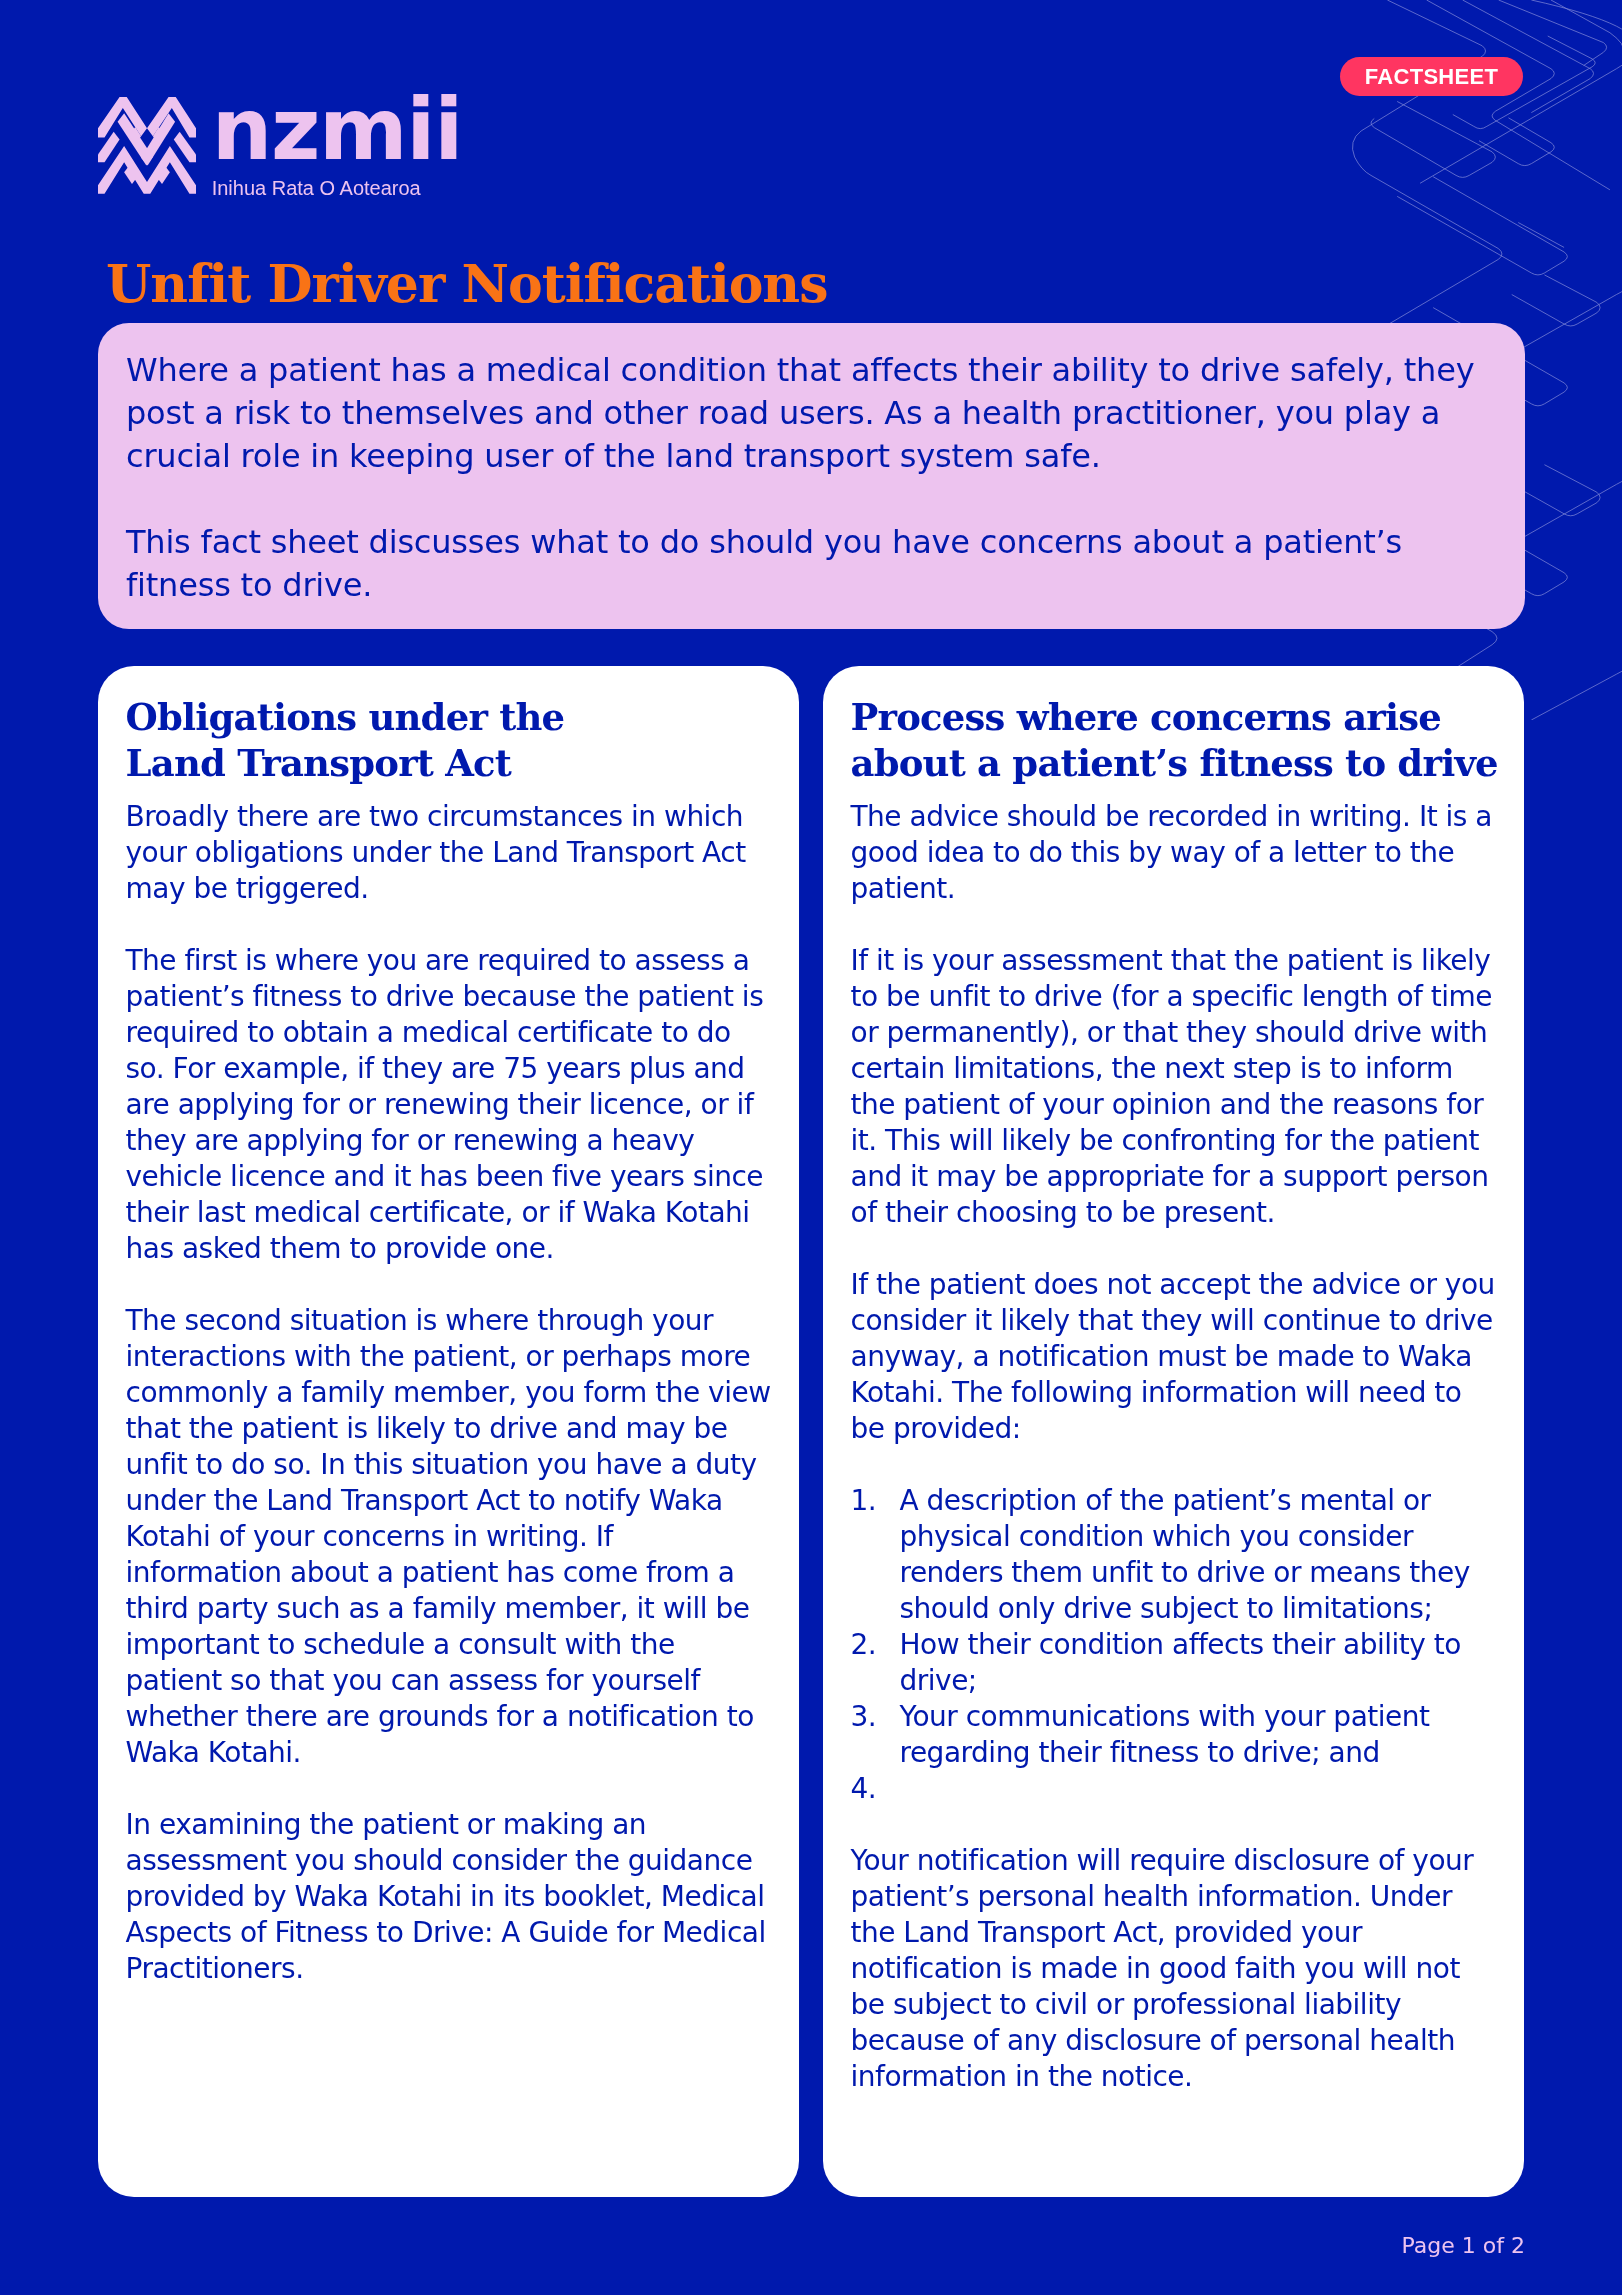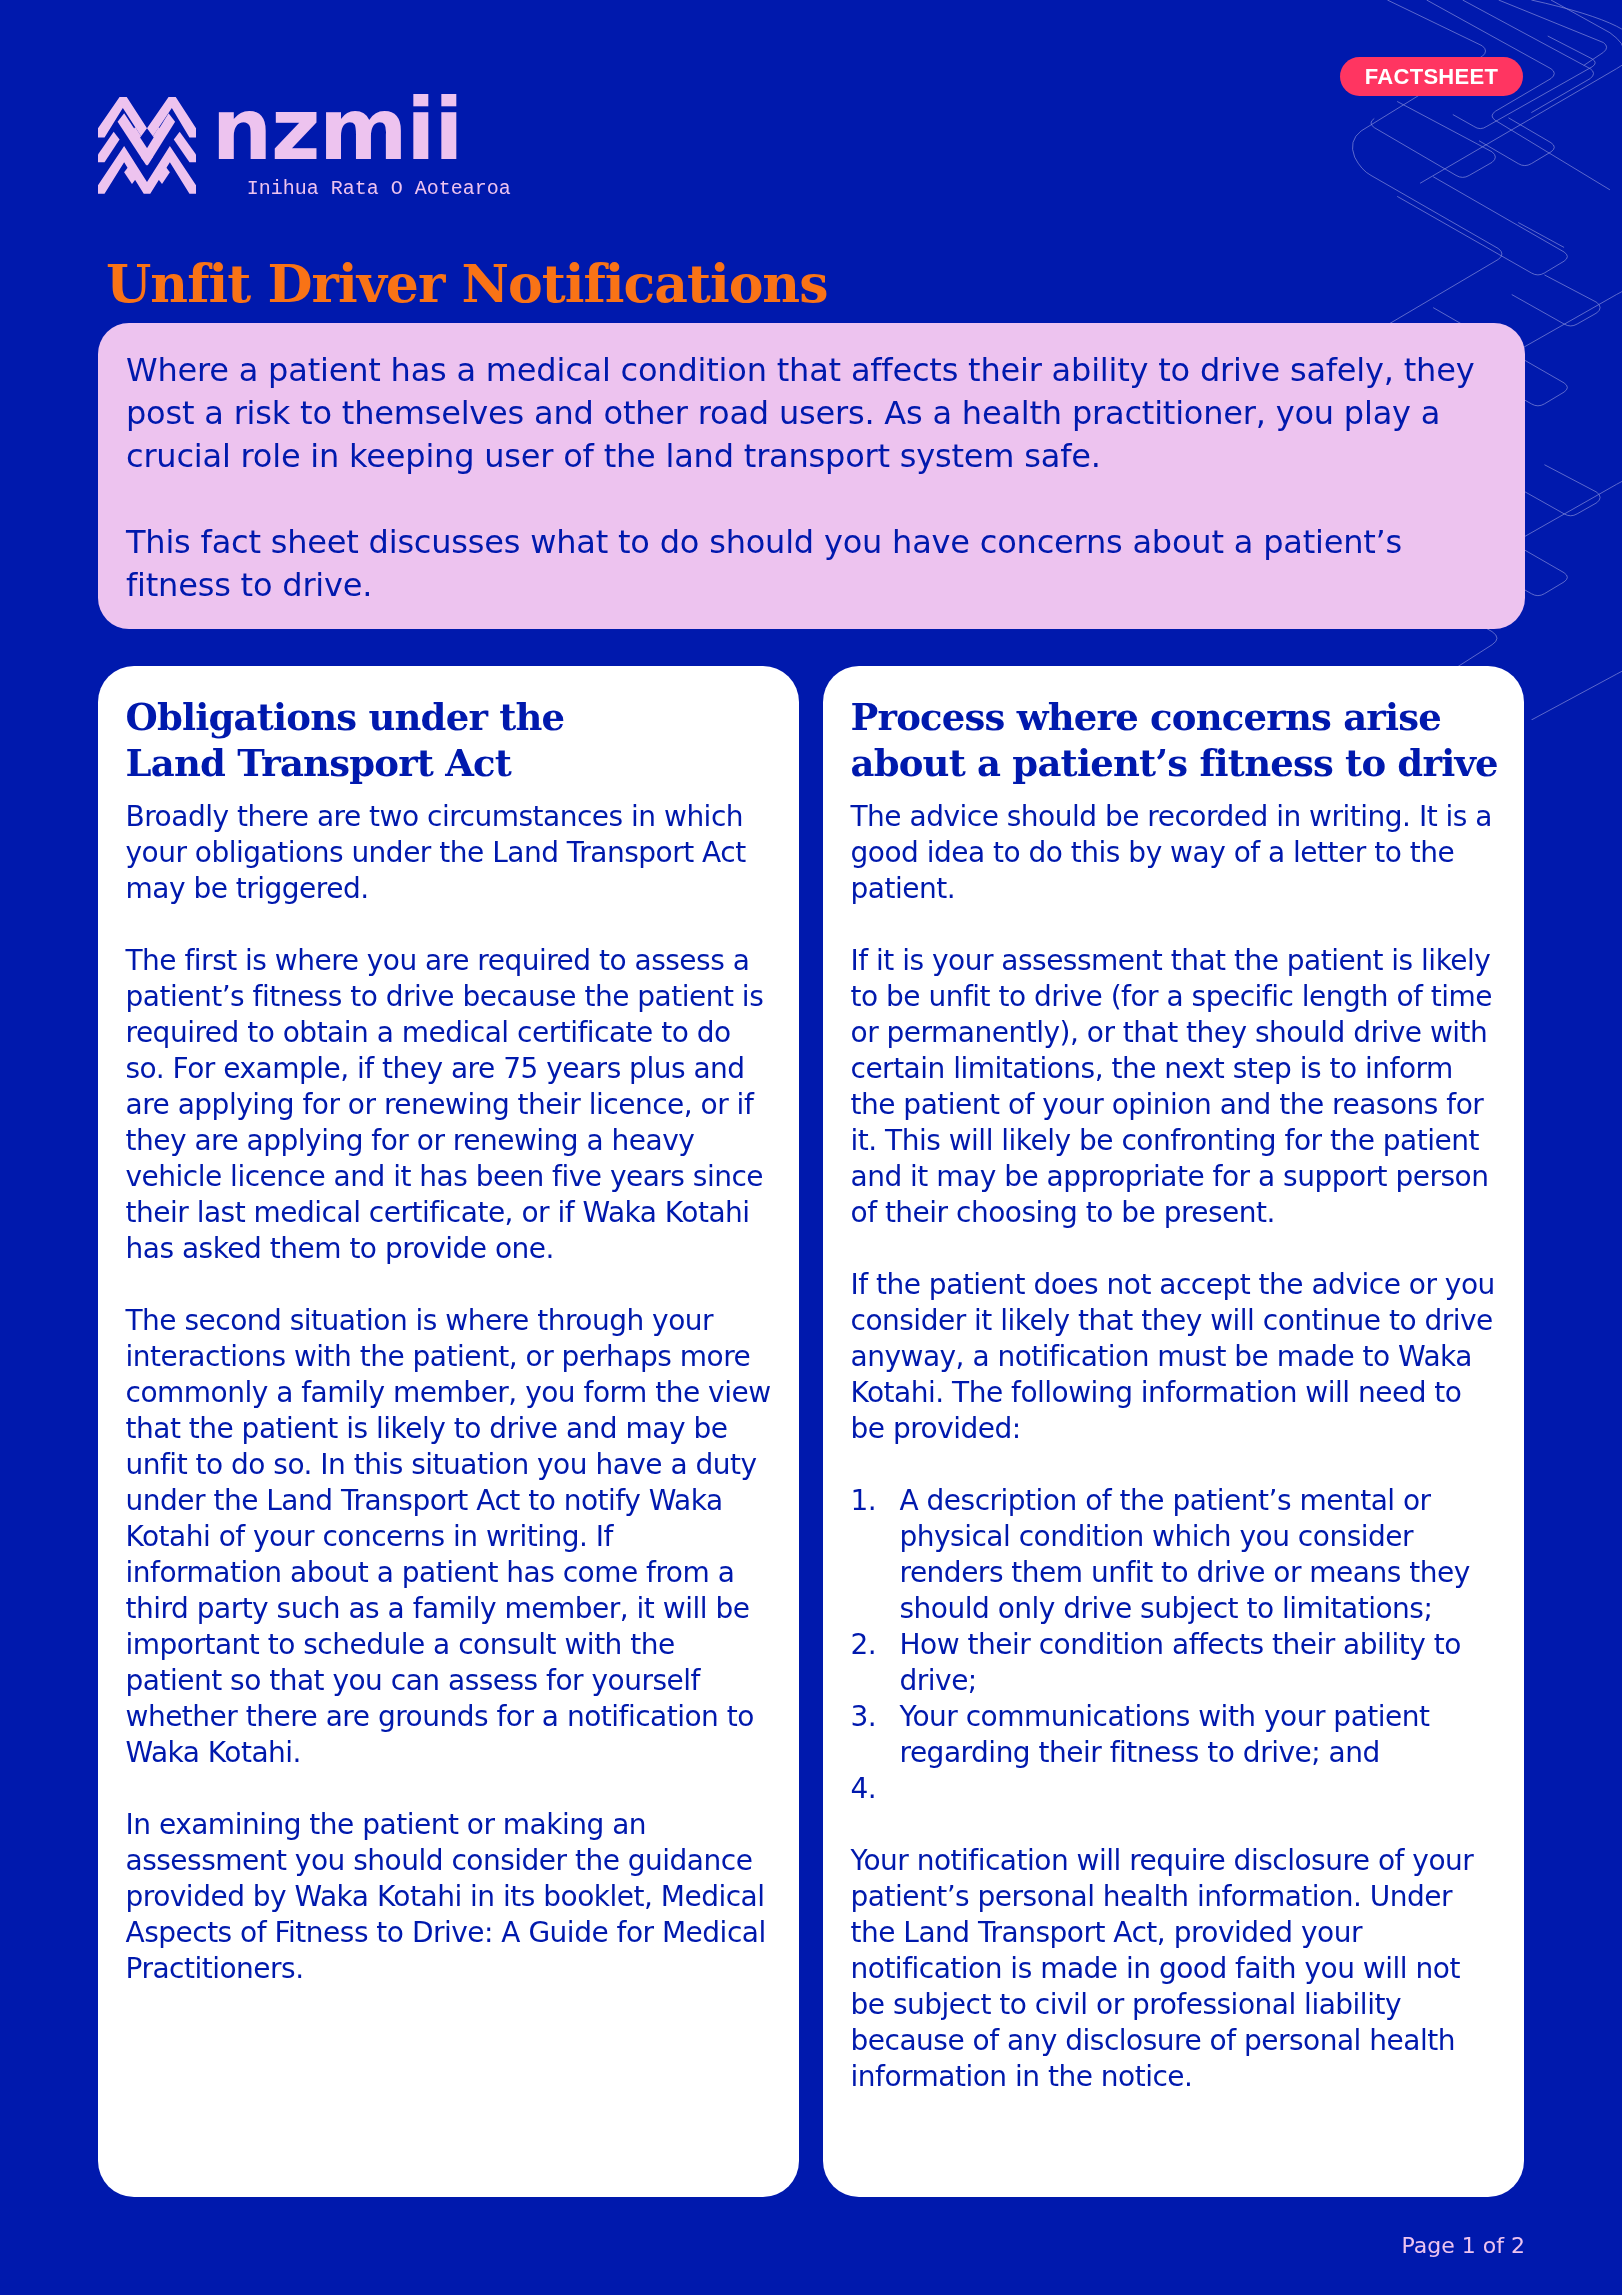--- a/index.html
+++ b/index.html
@@ -29,25 +29,24 @@
     font-family: "DejaVu Sans", sans-serif;
     font-weight: bold;
     color: #EDC3EF;
     font-size: 85px;
     line-height: 65px;
     letter-spacing: -1.3px;
     height: 72px;
   }
   .logo-tag {
     color: #EDC3EF;
-    font-family: Liberation Mono, monospace;
+    font-family: Liberation Sans, sans-serif;
     font-size: 20px;
     margin-top: 7.9px;
     white-space: nowrap;
-    margin-left: 35px;
   }
   .badge {
     position: absolute;
     left: 1340px; top: 57px;
     width: 183px; height: 39px;
     background: #FF3561;
     color: #ffffff;
     border-radius: 19.6px;
     font-family: "Liberation Sans", sans-serif;
     font-weight: bold;

